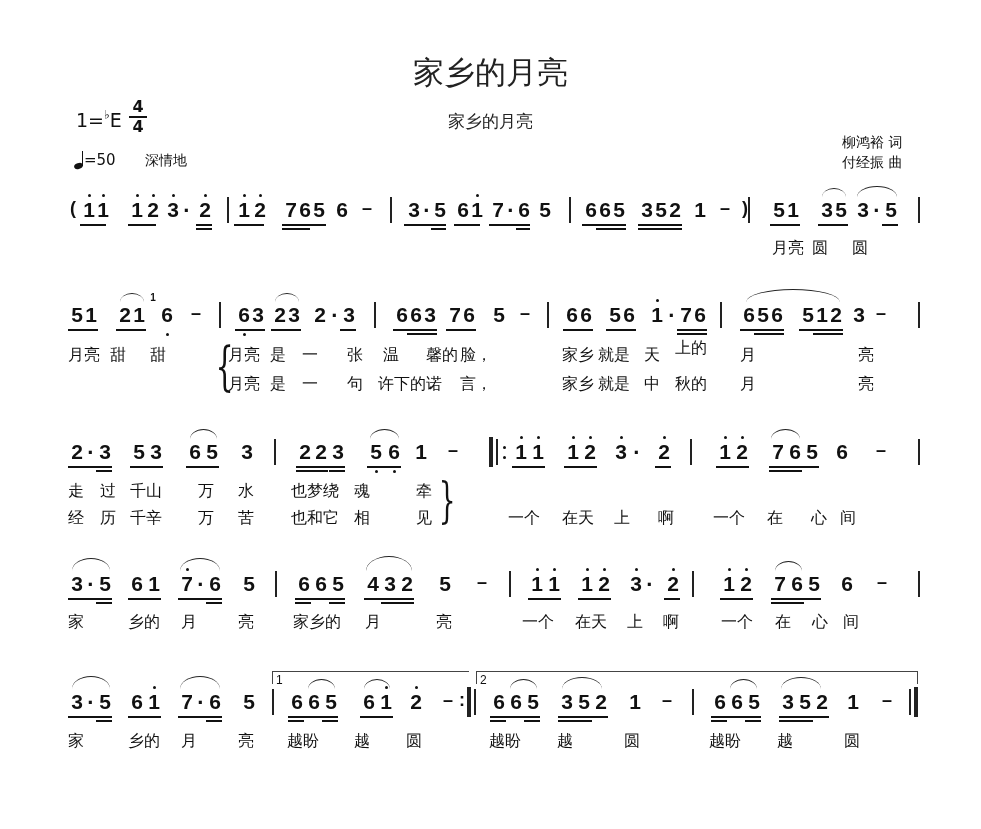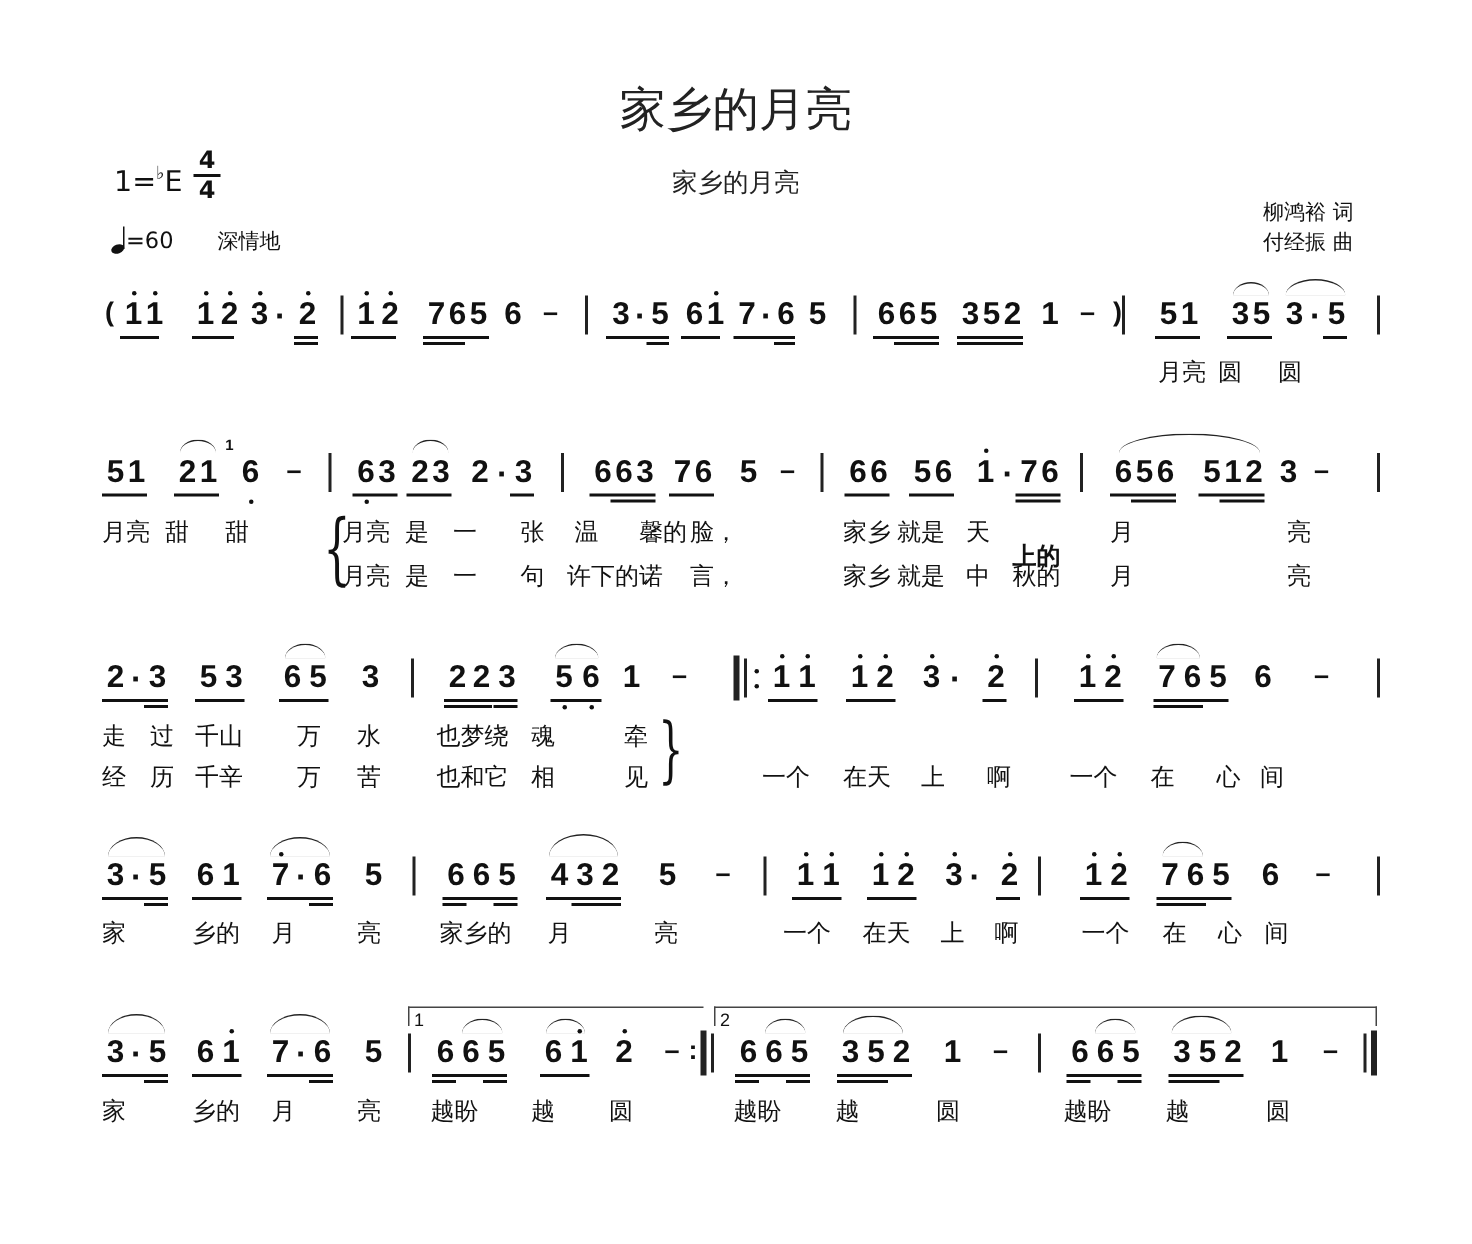--- a/index.html
+++ b/index.html
@@ -35,21 +35,21 @@
   .brace { position:absolute; font-size:30px; line-height:30px; font-family:"DejaVu Serif", serif; transform:scaleX(0.55); }
   .grace { position:absolute; font-size:10px; font-weight:bold; line-height:10px; text-align:center; }
 </style>
 </head>
 <body>
 
 <div class="abs title">家乡的月亮</div>
 <div class="abs singer">家乡的月亮</div>
 <div class="abs key"><span>1=</span><span class="flat">♭</span><span>E</span></div>
 <div class="abs timesig"><span>4</span><span class="bar"></span><span>4</span></div>
-<div class="abs tempo"><span class="note-icon"><span class="stem"></span><span class="head"></span></span><span>=60</span></div>
+<div class="abs tempo"><span class="note-icon"><span class="stem"></span><span class="head"></span></span><span>=50</span></div>
 <div class="abs expr">深情地</div>
 <div class="abs credits">
     <div>柳鸿裕 词</div>
     <div>付经振 曲</div>
   </div>
 
 <div id="score">
     <div class="txt" style="left: 66px; top: 198px; width: 14px; text-align: center; font-weight: bold;">(</div>
     <div class="n" style="left: 82px; top: 198px; width: 14px; text-align: center; font-weight: bold;">1</div>
     <div class="dotHi" style="left: 87.5px; top: 194px;"></div>
@@ -398,21 +398,21 @@
     <div class="lyric" style="left: 228px; top: 345px;">月亮</div>
     <div class="lyric" style="left: 270px; top: 345px;">是</div>
     <div class="lyric" style="left: 302px; top: 345px;">一</div>
     <div class="lyric" style="left: 347px; top: 345px;">张</div>
     <div class="lyric" style="left: 383px; top: 345px;">温</div>
     <div class="lyric" style="left: 426px; top: 345px;">馨的</div>
     <div class="lyric" style="left: 460px; top: 345px;">脸，</div>
     <div class="lyric" style="left: 562px; top: 345px;">家乡</div>
     <div class="lyric" style="left: 598px; top: 345px;">就是</div>
     <div class="lyric" style="left: 644px; top: 345px;">天</div>
-    <div class="lyric" style="left: 675px; top: 361px; font-weight: bold;">上的</div>
+    <div class="lyric" style="left: 675px; top: 338px;">上的</div>
     <div class="lyric" style="left: 740px; top: 345px;">月</div>
     <div class="lyric" style="left: 858px; top: 345px;">亮</div>
     <div class="lyric" style="left: 228px; top: 374px;">月亮</div>
     <div class="lyric" style="left: 270px; top: 374px;">是</div>
     <div class="lyric" style="left: 302px; top: 374px;">一</div>
     <div class="lyric" style="left: 347px; top: 374px;">句</div>
     <div class="lyric" style="left: 378px; top: 374px;">许下的</div>
     <div class="lyric" style="left: 426px; top: 374px;">诺</div>
     <div class="lyric" style="left: 460px; top: 374px;">言，</div>
     <div class="lyric" style="left: 562px; top: 374px;">家乡</div>

